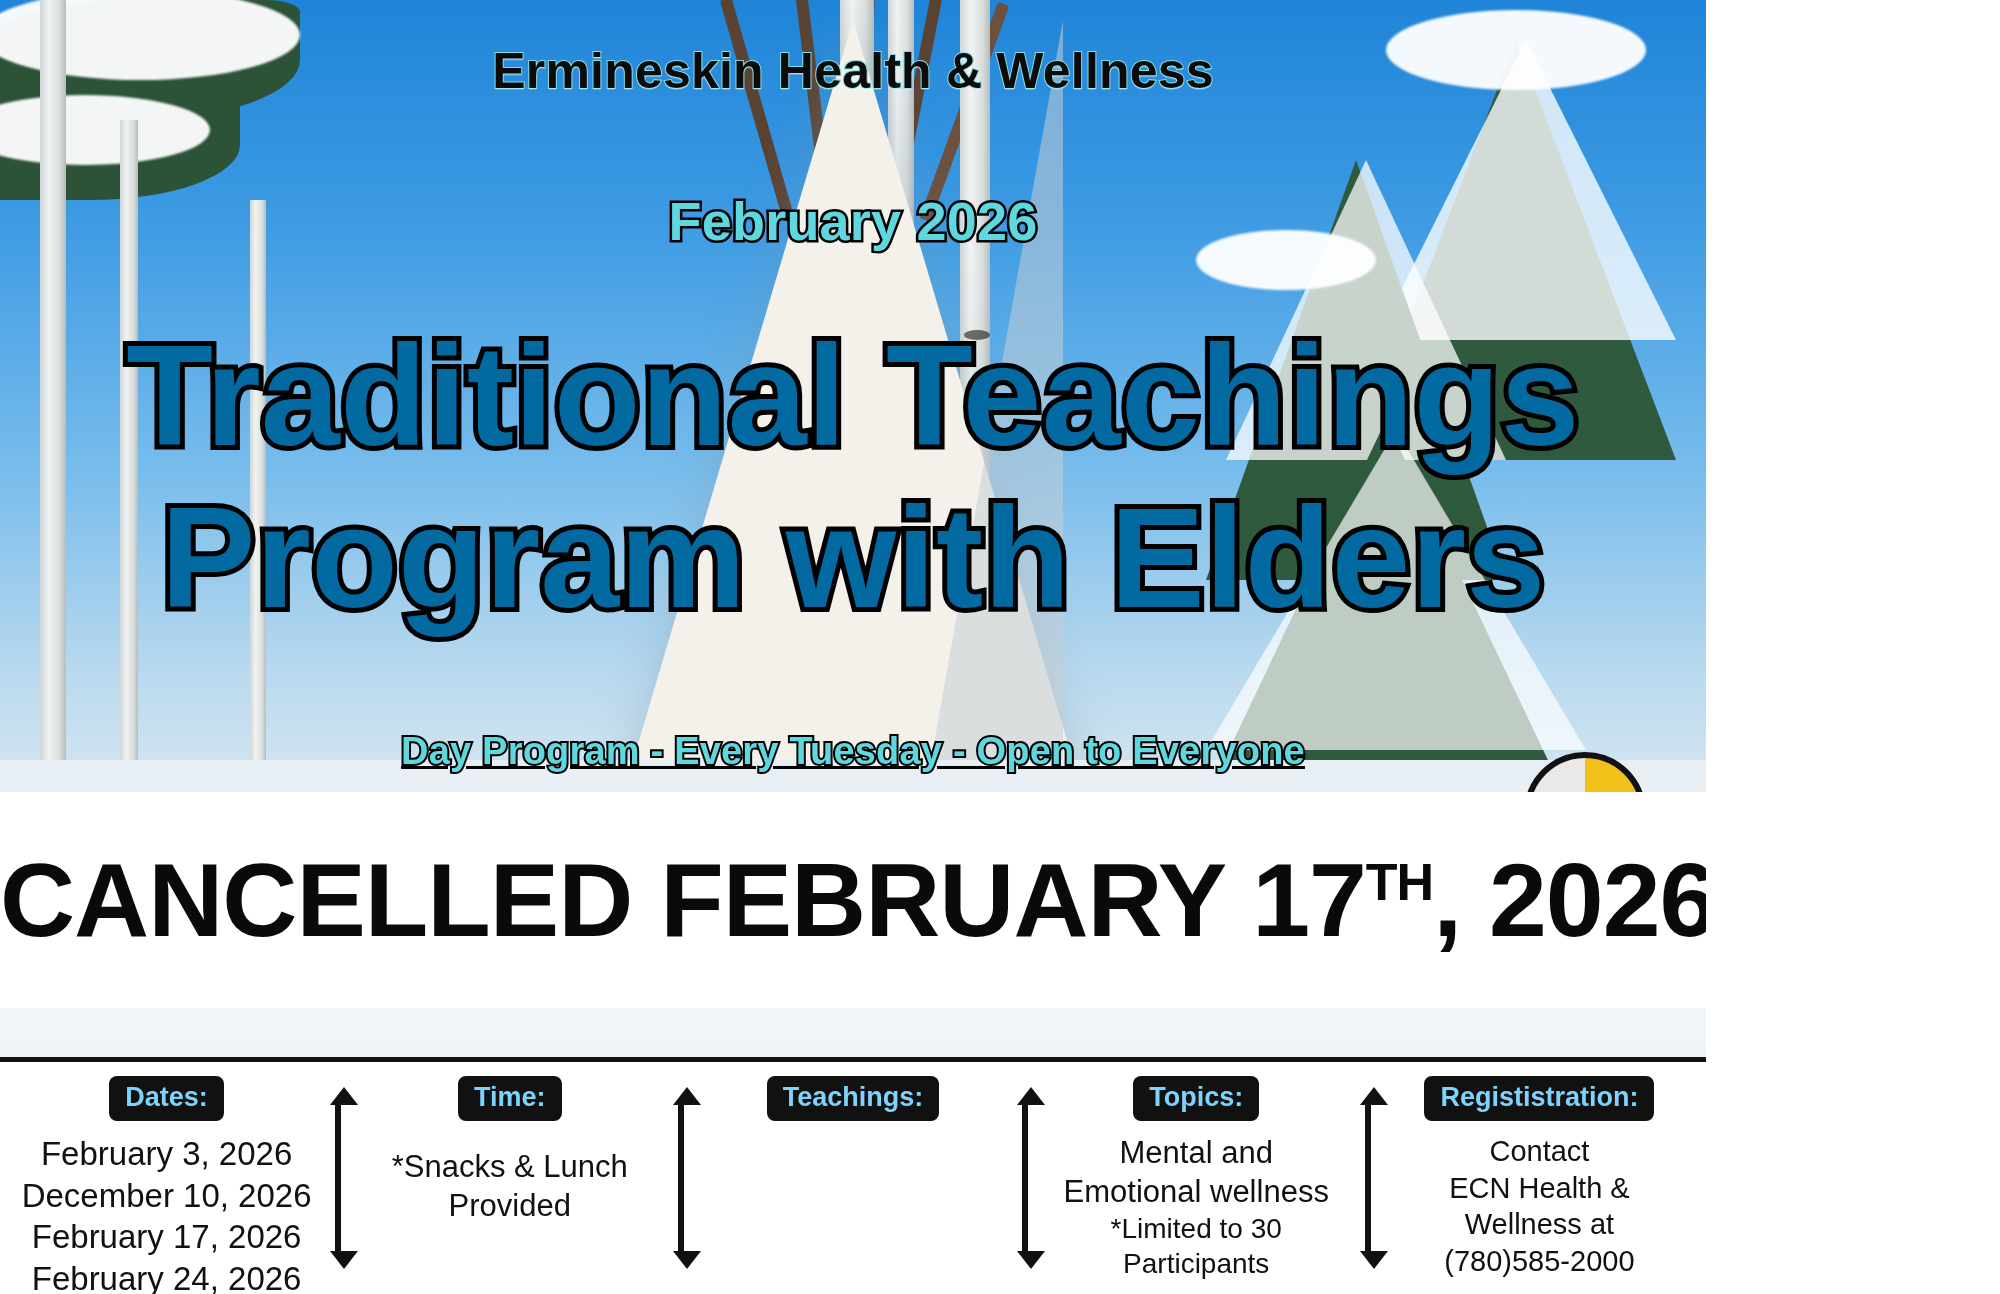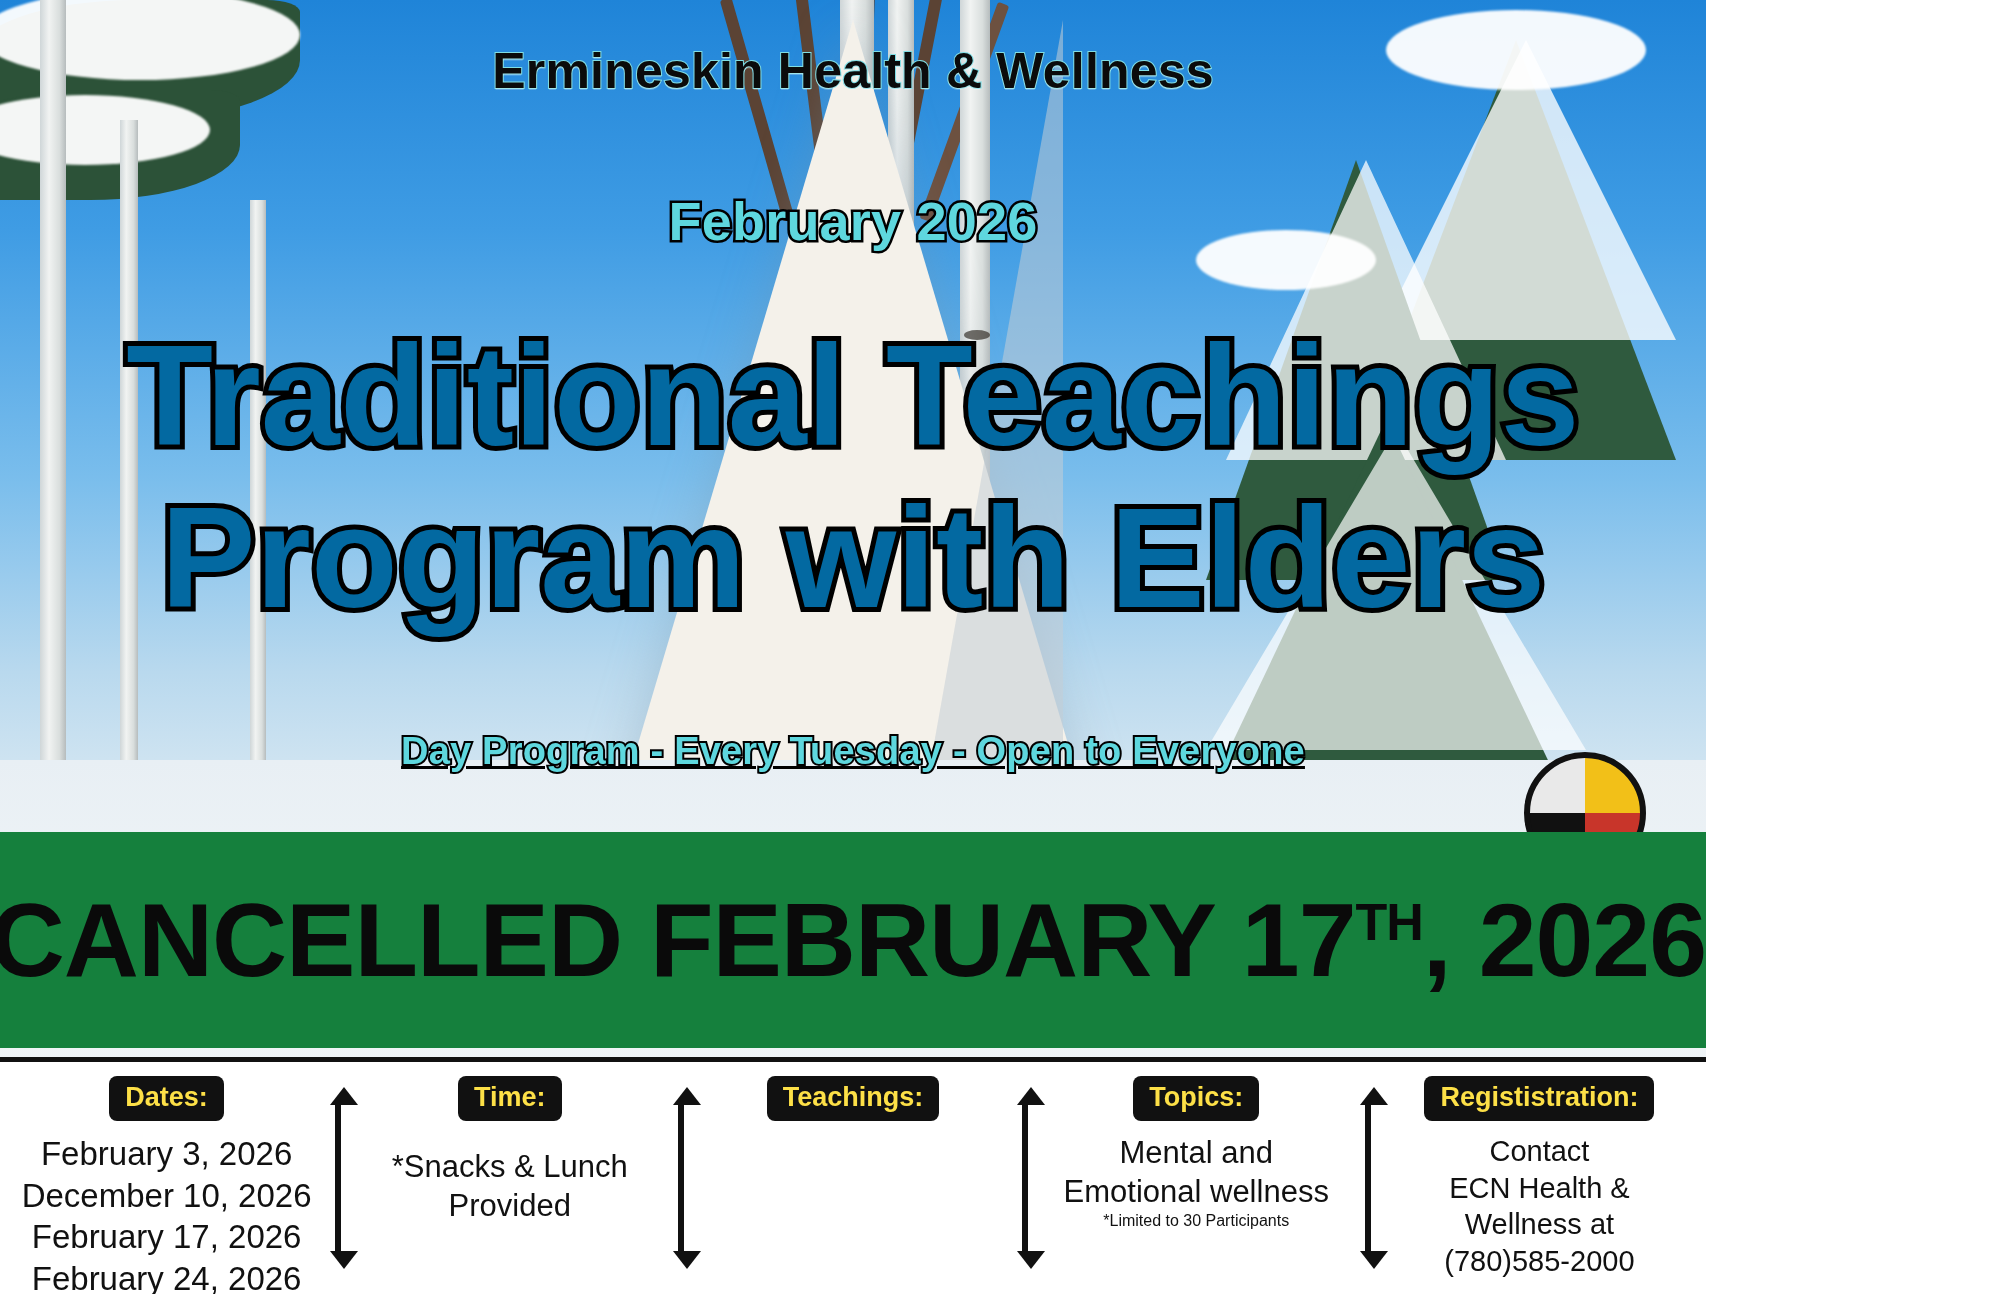--- a/index.html
+++ b/index.html
@@ -178,25 +178,24 @@
     background: conic-gradient(#f2c018 0 25%, #c8352a 0 50%, #111 0 75%, #e9e9e9 0 100%);
     border: 6px solid #111;
   }
 
   
   .cancel-band {
     position: absolute;
     left: 0; right: 0;
     top: 792px;
     height: 216px;
-    background: #15803d;
+    background: #ffffff;
     display: flex;
     align-items: center;
-    justify-content: flex-end;
-    margin-top: 40px;
+    justify-content: flex-start;
   }
   .cancel-text {
     font-size: 104px;
     font-weight: 900;
     color: #0a0a0a;
     letter-spacing: -1px;
     white-space: nowrap;
   }
   .cancel-text sup {
     font-size: 52px;
@@ -219,34 +218,34 @@
     flex: 1 1 0;
     text-align: center;
     padding: 14px 8px 8px;
     display: flex;
     flex-direction: column;
     align-items: center;
   }
   .pill {
     display: inline-block;
     background: #111;
-    color: #fde047;
+    color: #7dd3fc;
     font-weight: 700;
     font-size: 27px;
     padding: 6px 16px 8px;
     border-radius: 8px;
     margin-bottom: 12px;
   }
   .lines {
     font-size: 31px;
     color: #111;
     line-height: 1.26;
   }
   .lines .small {
-    font-size: 16px;
+    font-size: 28px;
   }
   .lines .gap { height: 14px; }
   .divider {
     width: 0;
     align-self: center;
     height: 150px;
     border-left: 6px solid #111;
     position: relative;
     margin: 0 2px;
   }

